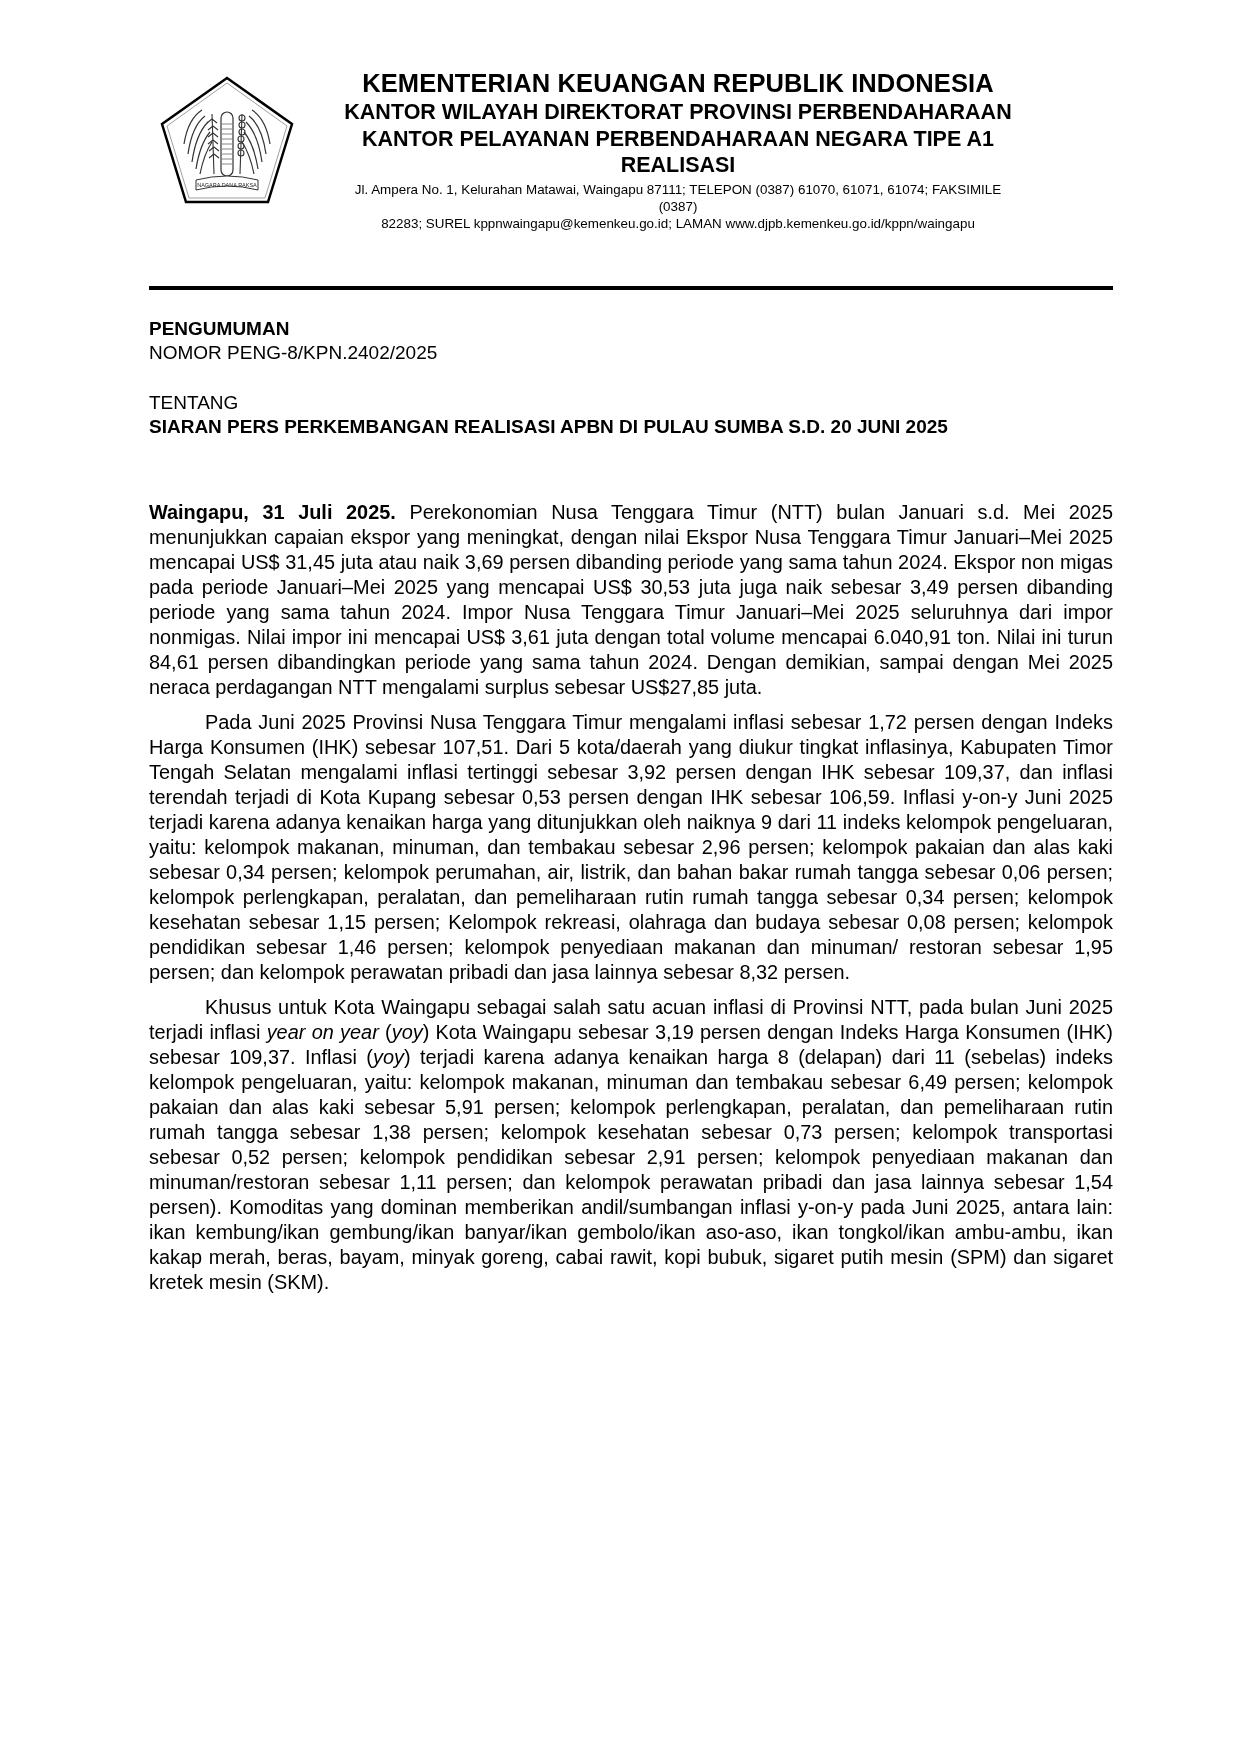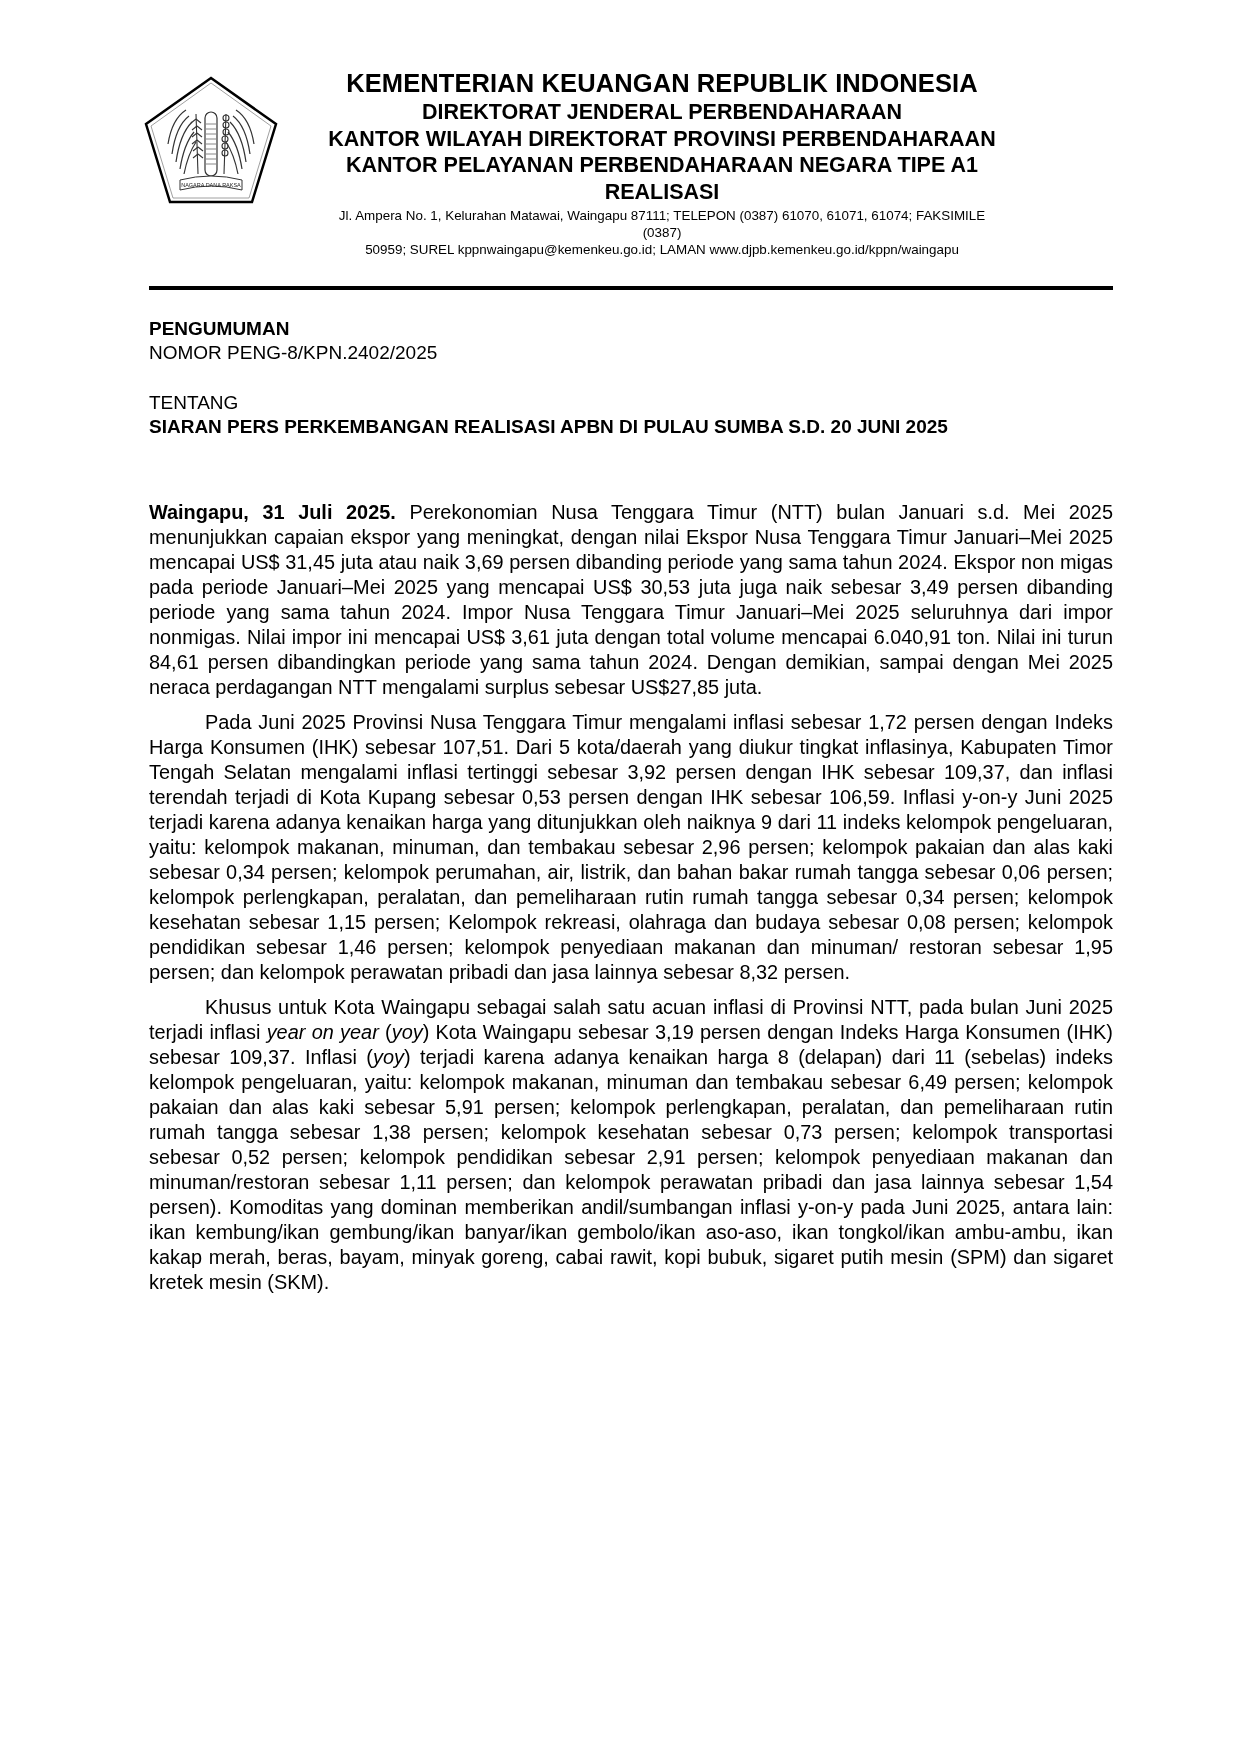--- a/index.html
+++ b/index.html
@@ -1,20 +1,20 @@
 <!DOCTYPE html>
 <html><head>
 <meta charset="utf-8">
 <style>
   html, body { margin: 0; padding: 0; background: #ffffff; }
   body {
     width: 1241px; height: 1754px; position: relative; overflow: hidden;
     font-family: "Liberation Sans", sans-serif; color: #000;
   }
-  .letterhead { position: absolute; left: 132px; top: 68px; width: 872px; height: 220px; }
+  .letterhead { position: absolute; left: 148px; top: 68px; width: 872px; height: 220px; }
   .logo { position: absolute; left: 10px; top: 6px; width: 138px; height: 138px; }
   .head-text { position: absolute; left: 190px; top: 0; width: 680px; text-align: center; }
   .h-main { font-weight: bold; font-size: 25.5px; line-height: 31px; letter-spacing: 0.1px; }
   .h-sub { font-weight: bold; font-size: 21.5px; line-height: 26.5px; }
   .h-addr { font-size: 13.4px; line-height: 17px; margin-top: 4px; }
   .rule { position: absolute; left: 149px; top: 286px; width: 964px; height: 4px; background: #000; }
 
   .title-block { position: absolute; left: 149px; top: 317px; width: 964px; text-align: left; }
   .t-bold { font-weight: bold; font-size: 19px; line-height: 24px; }
   .t-norm { font-size: 19px; line-height: 24px; }
@@ -77,26 +77,25 @@
           <circle cx="83" cy="79" r="3"></circle>
       </g>
 
       <path d="M38,106 Q69,98 100,106 L100,116 Q69,108 38,116 Z" fill="#fff" stroke="#333" stroke-width="1"></path>
       <text x="69" y="113" font-size="5.5" text-anchor="middle" font-family="Liberation Sans, sans-serif" fill="#222">NAGARA DANA RAKSA</text>
     </svg>
   </div>
 
   <div class="head-text">
     <div class="h-main">KEMENTERIAN KEUANGAN REPUBLIK INDONESIA</div>
-    <div class="h-sub">DIREKTORAT JENDERAL PERBENDAHARAAN</div>
     <div class="h-sub">KANTOR WILAYAH DIREKTORAT PROVINSI PERBENDAHARAAN</div>
     <div class="h-sub">KANTOR PELAYANAN PERBENDAHARAAN NEGARA TIPE A1</div>
     <div class="h-sub">REALISASI</div>
     <div class="h-addr" style="margin-top:2px;">Jl. Ampera No. 1, Kelurahan Matawai, Waingapu 87111; TELEPON (0387) 61070, 61071, 61074; FAKSIMILE (0387)</div>
-    <div class="h-addr" style="margin-top:0;">50959; SUREL kppnwaingapu@kemenkeu.go.id; LAMAN www.djpb.kemenkeu.go.id/kppn/waingapu</div>
+    <div class="h-addr" style="margin-top:0;">82283; SUREL kppnwaingapu@kemenkeu.go.id; LAMAN www.djpb.kemenkeu.go.id/kppn/waingapu</div>
   </div>
 </div>
 
 <div class="rule"></div>
 
 <div class="title-block">
   <div class="t-bold">PENGUMUMAN</div>
   <div class="t-norm">NOMOR PENG-8/KPN.2402/2025</div>
   <div class="t-gap"></div>
   <div class="t-norm">TENTANG</div>

